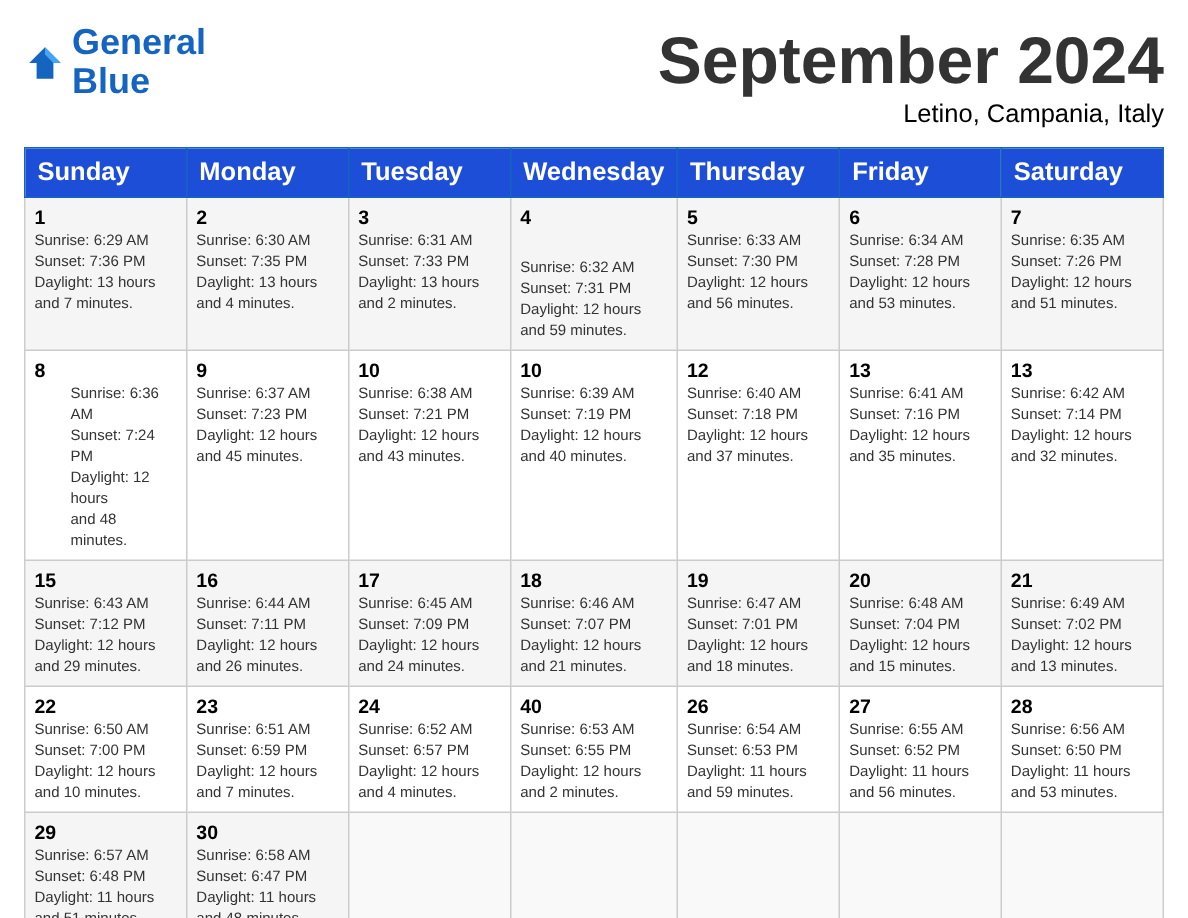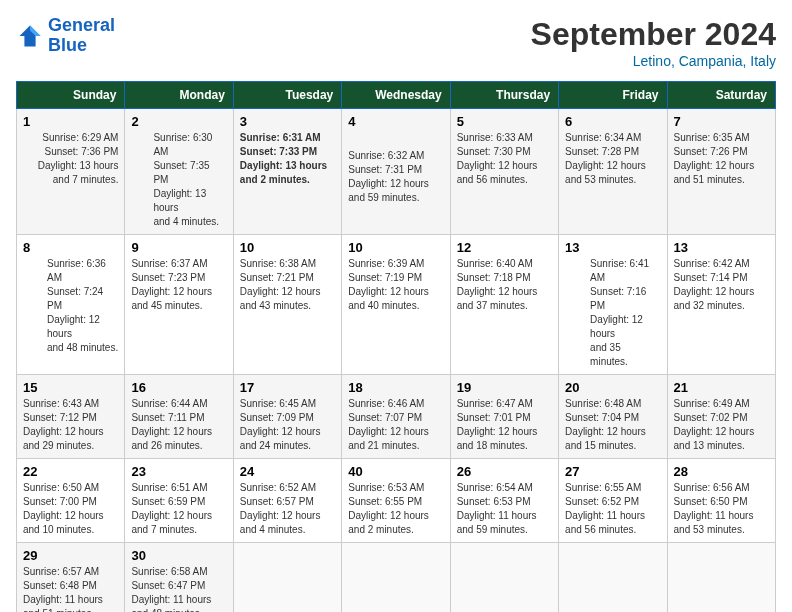--- a/index.html
+++ b/index.html
@@ -15,55 +15,55 @@
       justify-content: space-between;
       align-items: flex-start;
       margin-bottom: 12px;
     }
     .logo {
       display: flex;
       align-items: center;
       gap: 4px;
     }
     .logo-text {
-      font-size: 18px;
+      font-size: 24px;
       font-weight: bold;
       color: #333;
       line-height: 1.1;
     }
     .logo-text span {
       color: #1565c0;
     }
     .logo-icon {
       width: 28px;
       height: 28px;
     }
     .title-block {
       text-align: right;
     }
     .month-title {
-      font-size: 32px;
+      font-size: 44px;
       font-weight: bold;
       color: #333;
     }
     .location-title {
-      font-size: 14px;
-      color: #0369a1;
+      font-size: 17px;
+      color: #000000;
     }
     .calendar-table {
       width: 100%;
       border-collapse: collapse;
       font-size: 11px;
     }
     .calendar-table thead th {
-      background-color: #14532d;
+      background-color: #1d4ed8;
       color: #fff;
-      text-align: right;
+      text-align: left;
       padding: 6px 8px;
-      font-size: 12px;
+      font-size: 17px;
       font-weight: bold;
       border: 1px solid #1565c0;
     }
     .calendar-table tbody td {
       vertical-align: top;
       border: 1px solid #ccc;
       padding: 5px 6px;
       width: 14.28%;
       min-height: 80px;
       background: #fff;
@@ -118,35 +118,35 @@
         <th>Wednesday</th>
         <th>Thursday</th>
         <th>Friday</th>
         <th>Saturday</th>
       </tr>
   </thead>
   <tbody id="calendar-body">
   <tr>
         <td>
           <span class="day-number">1</span>
-          <div class="day-info" style="white-space: pre-line; text-align: right;">Sunrise: 6:29 AM
+          <div class="day-info" style="white-space: pre-line;">Sunrise: 6:29 AM
 Sunset: 7:36 PM
 Daylight: 13 hours
 and 7 minutes.</div>
         </td>
         <td>
           <span class="day-number">2</span>
-          <div class="day-info" style="white-space: pre-line; margin-left: 22px;">Sunrise: 6:30 AM
+          <div class="day-info" style="white-space: pre-line;">Sunrise: 6:30 AM
 Sunset: 7:35 PM
 Daylight: 13 hours
 and 4 minutes.</div>
         </td>
         <td>
           <span class="day-number">3</span>
-          <div class="day-info" style="white-space: pre-line; font-weight: bold;">Sunrise: 6:31 AM
+          <div class="day-info" style="white-space: pre-line;">Sunrise: 6:31 AM
 Sunset: 7:33 PM
 Daylight: 13 hours
 and 2 minutes.</div>
         </td>
         <td>
           <span class="day-number">4</span>
           <div class="day-info" style="white-space: pre-line; margin-top: 20px;">Sunrise: 6:32 AM
 Sunset: 7:31 PM
 Daylight: 12 hours
 and 59 minutes.</div>
@@ -204,21 +204,21 @@
         </td>
         <td>
           <span class="day-number">12</span>
           <div class="day-info" style="white-space: pre-line;">Sunrise: 6:40 AM
 Sunset: 7:18 PM
 Daylight: 12 hours
 and 37 minutes.</div>
         </td>
         <td>
           <span class="day-number">13</span>
-          <div class="day-info" style="white-space: pre-line; margin-left: 25px;">Sunrise: 6:41 AM
+          <div class="day-info" style="white-space: pre-line;">Sunrise: 6:41 AM
 Sunset: 7:16 PM
 Daylight: 12 hours
 and 35 minutes.</div>
         </td>
         <td>
           <span class="day-number">13</span>
           <div class="day-info" style="white-space: pre-line;">Sunrise: 6:42 AM
 Sunset: 7:14 PM
 Daylight: 12 hours
 and 32 minutes.</div>

